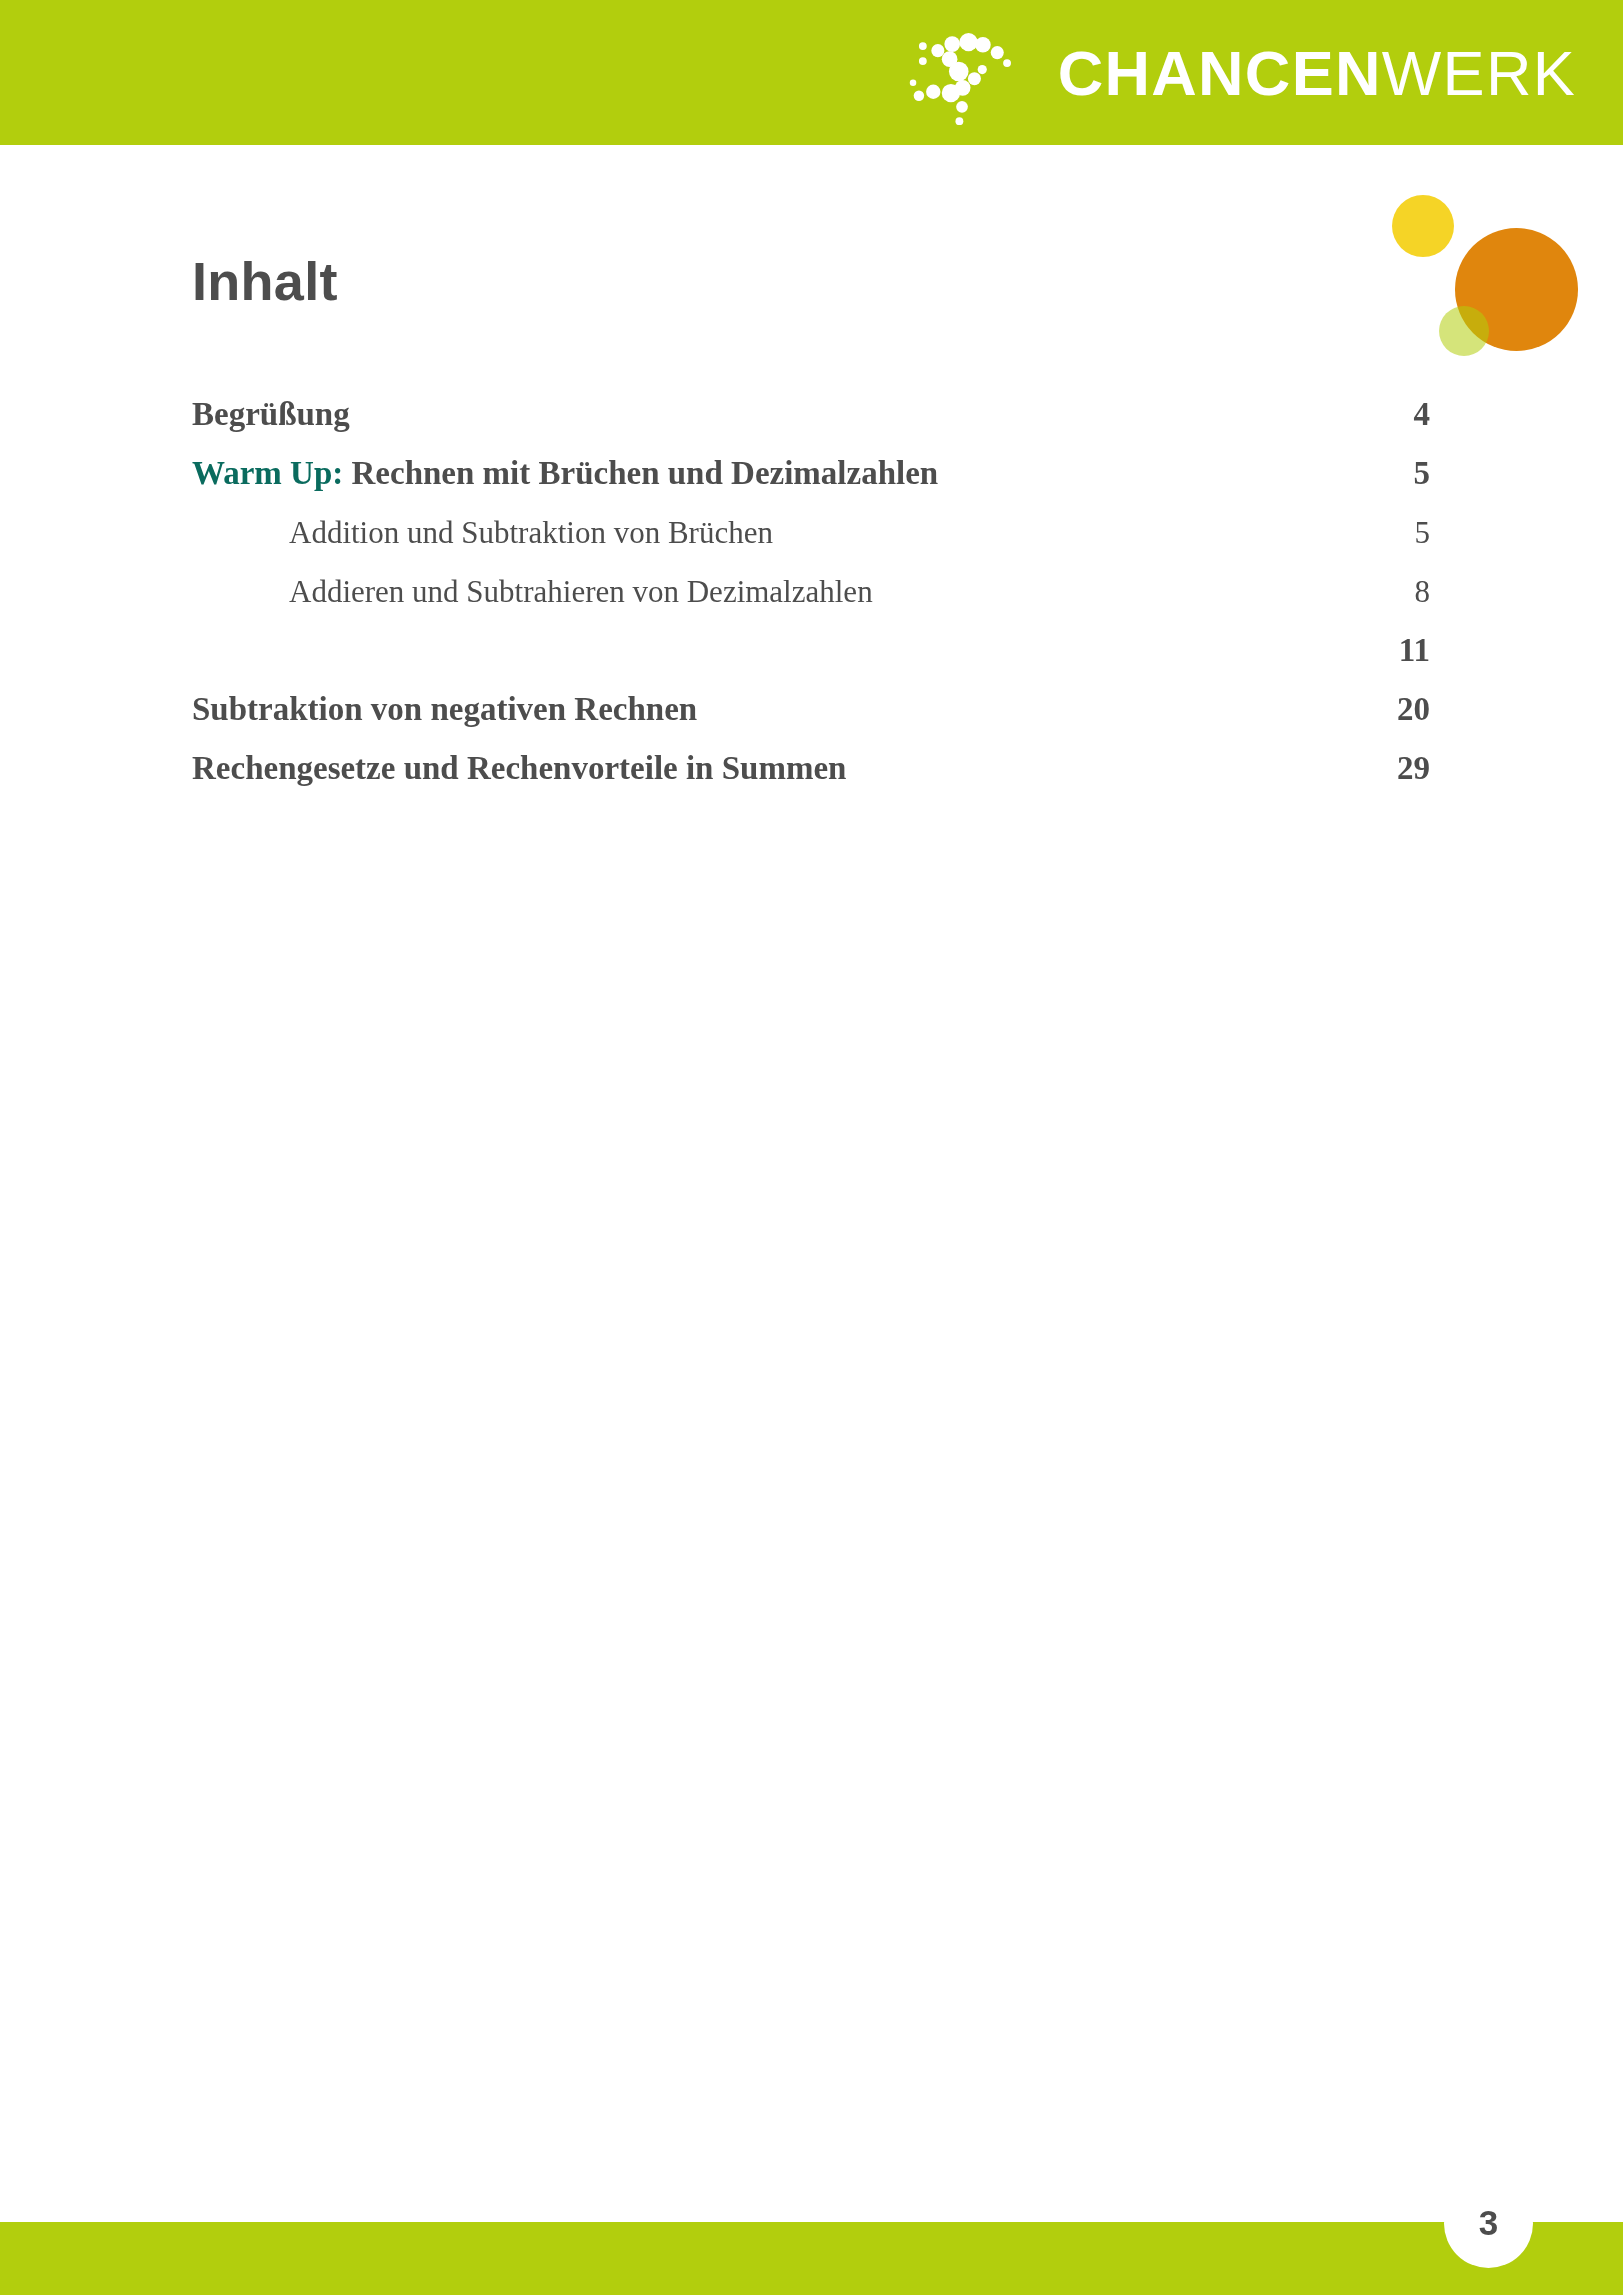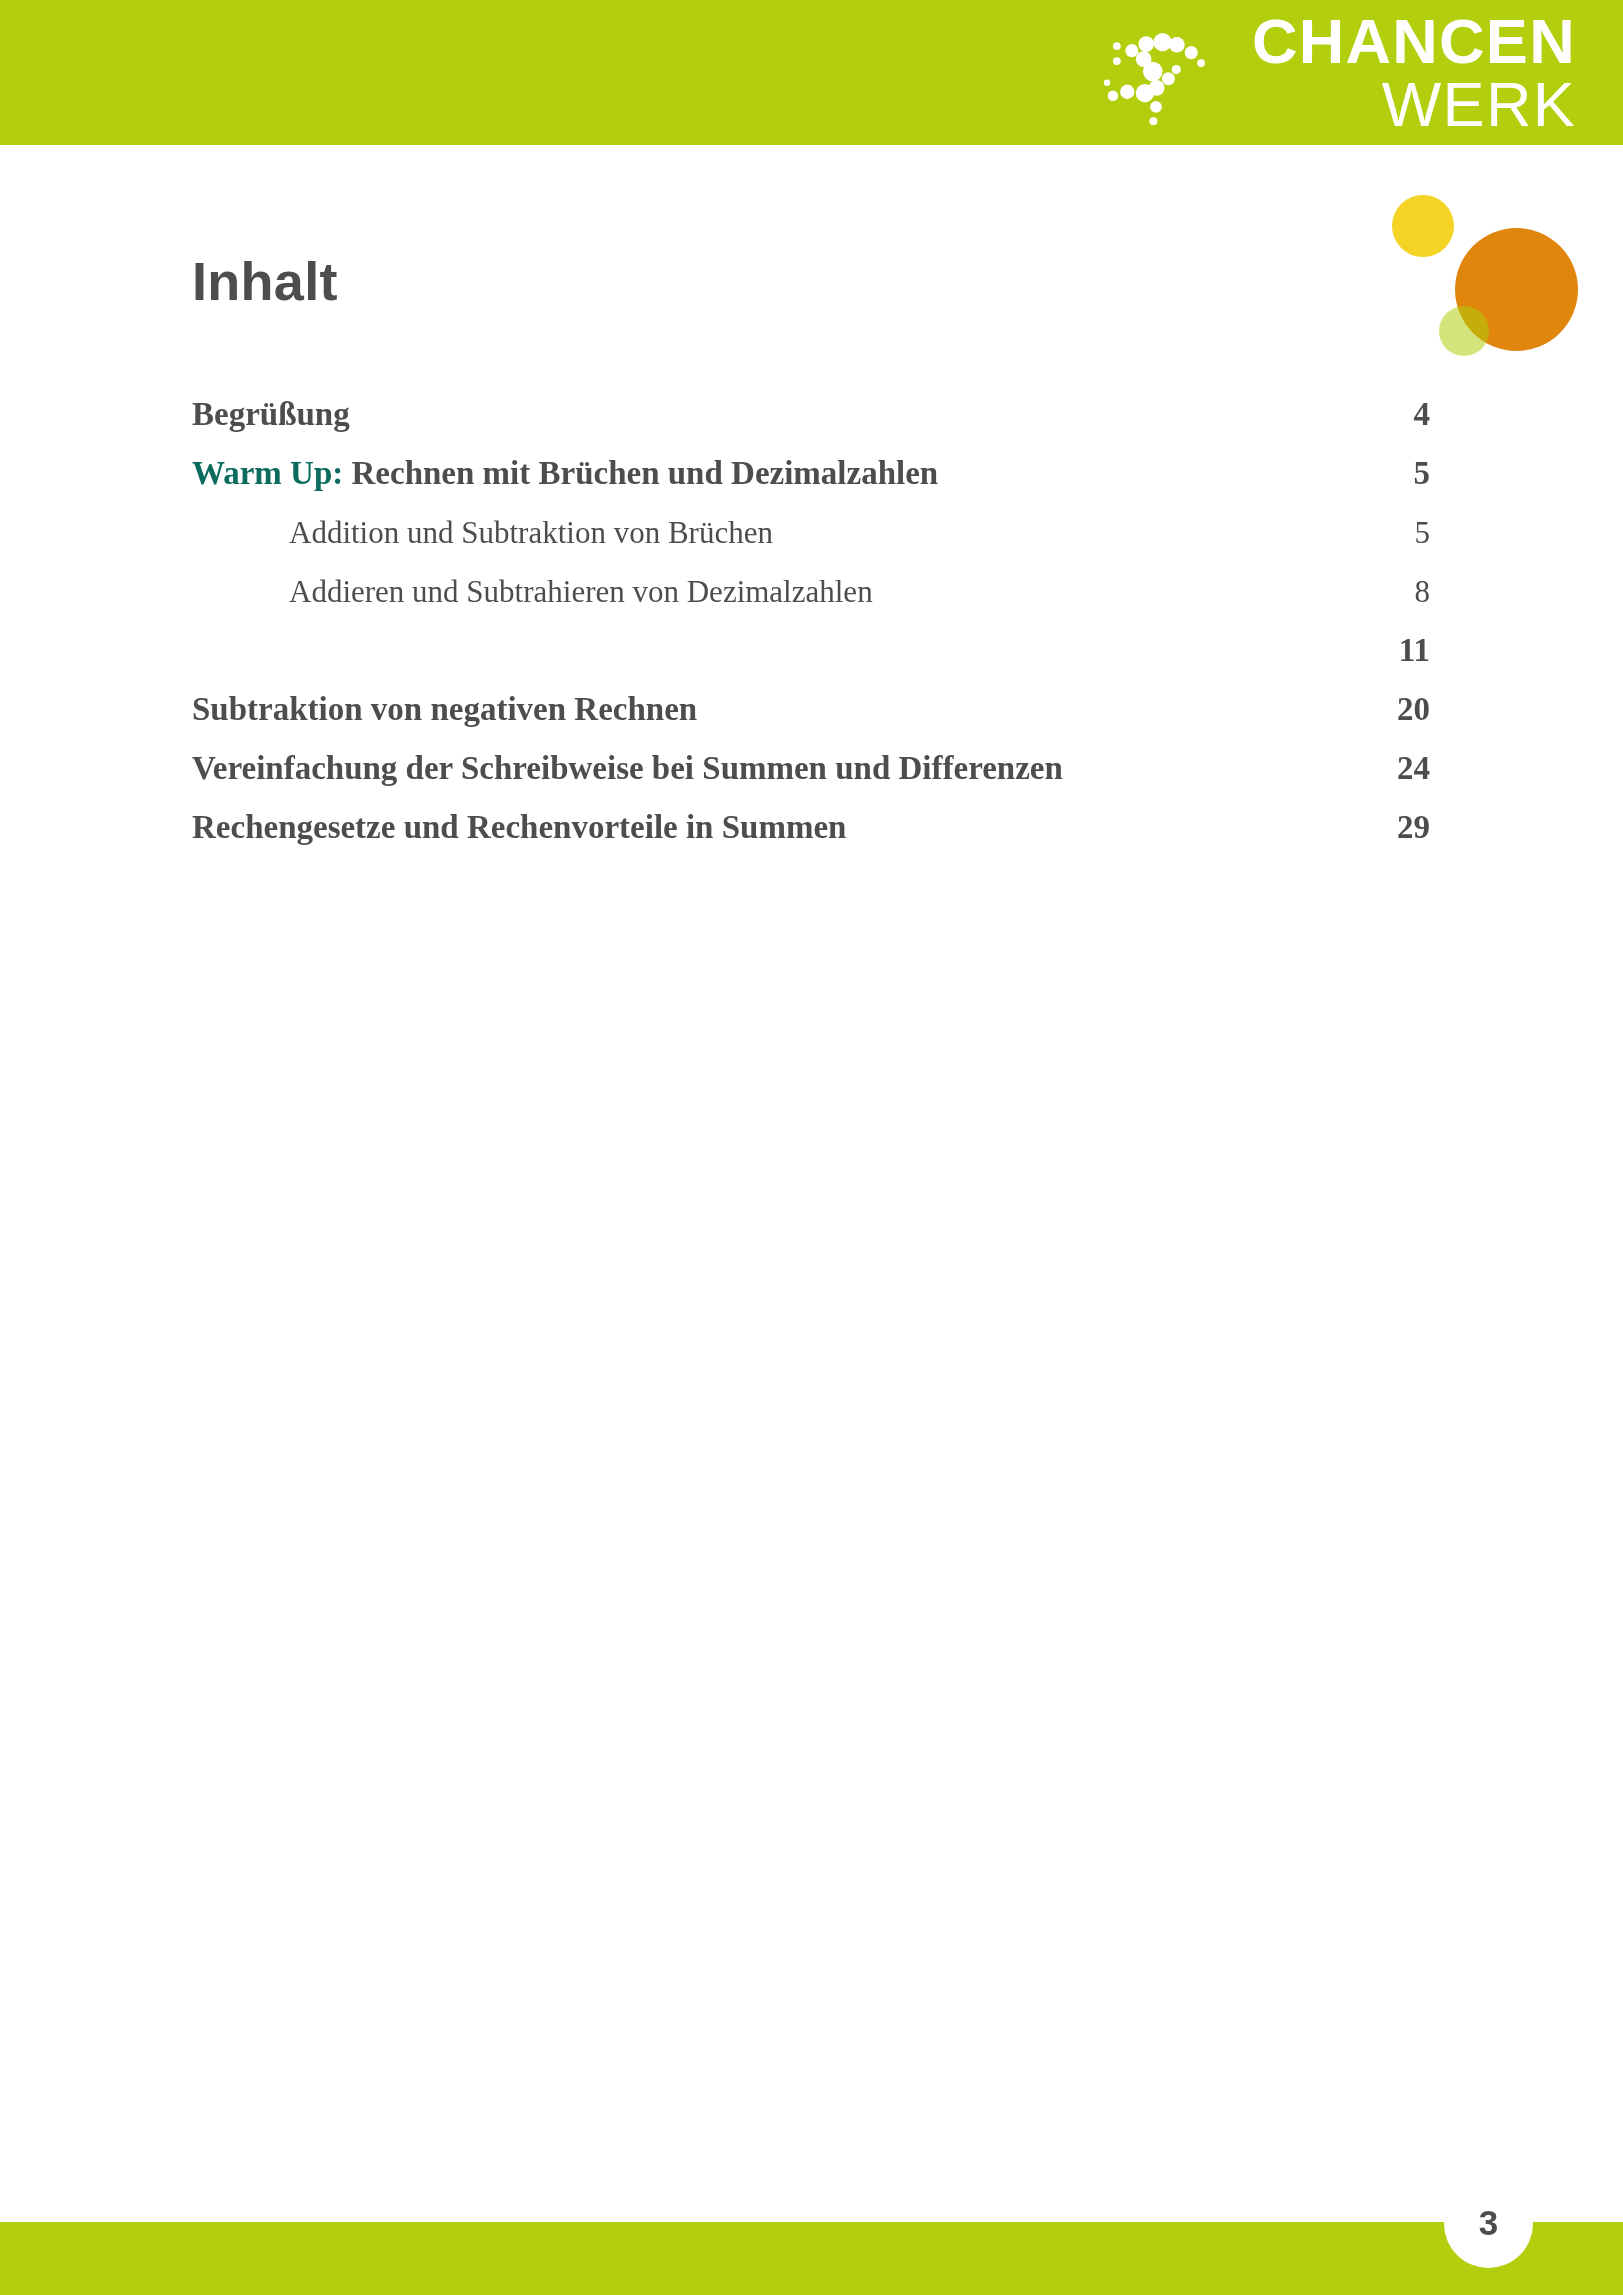--- a/index.html
+++ b/index.html
@@ -44,22 +44,21 @@
 
   .logo-word {
     font-family: "Liberation Sans", sans-serif;
     font-size: 63px;
     line-height: 1;
     letter-spacing: 1.3px;
     color: #ffffff;
     margin-left: 22px;
     white-space: nowrap;
     display: flex;
-    align-items: flex-end;
-    flex-direction: column;
+    align-items: flex-start;
   }
   .logo-word .w-bold { font-weight: 700; }
   .logo-word .w-light { font-weight: 300; }
 
   
   .deco {
     position: absolute;
     left: 1388px;
     top: 183px;
     width: 216px;
@@ -245,26 +244,20 @@
         <span class="toc-leader">.........................................................................................</span>
         <span class="toc-page">11</span>
       </div>
       <div class="toc-row level-1">
         <span class="toc-label">Subtraktion von negativen Rechnen</span>
         <span class="toc-gap"></span>
         <span class="toc-leader">.........................................................................................</span>
         <span class="toc-page">20</span>
       </div>
       <div class="toc-row level-1 gap-wide">
-        <span class="toc-label">Vereinfachung der Schreibweise bei Summen und Differenzen</span>
-        <span class="toc-gap"></span>
-        <span class="toc-leader">.........................................................................................</span>
-        <span class="toc-page">24</span>
-      </div>
-      <div class="toc-row level-1 gap-wide">
         <span class="toc-label">Rechengesetze und Rechenvorteile in Summen</span>
         <span class="toc-gap"></span>
         <span class="toc-leader">.........................................................................................</span>
         <span class="toc-page">29</span>
       </div>
     </div>
 
   <div class="footer-band"></div>
   <div class="page-number-badge">3</div>
 

